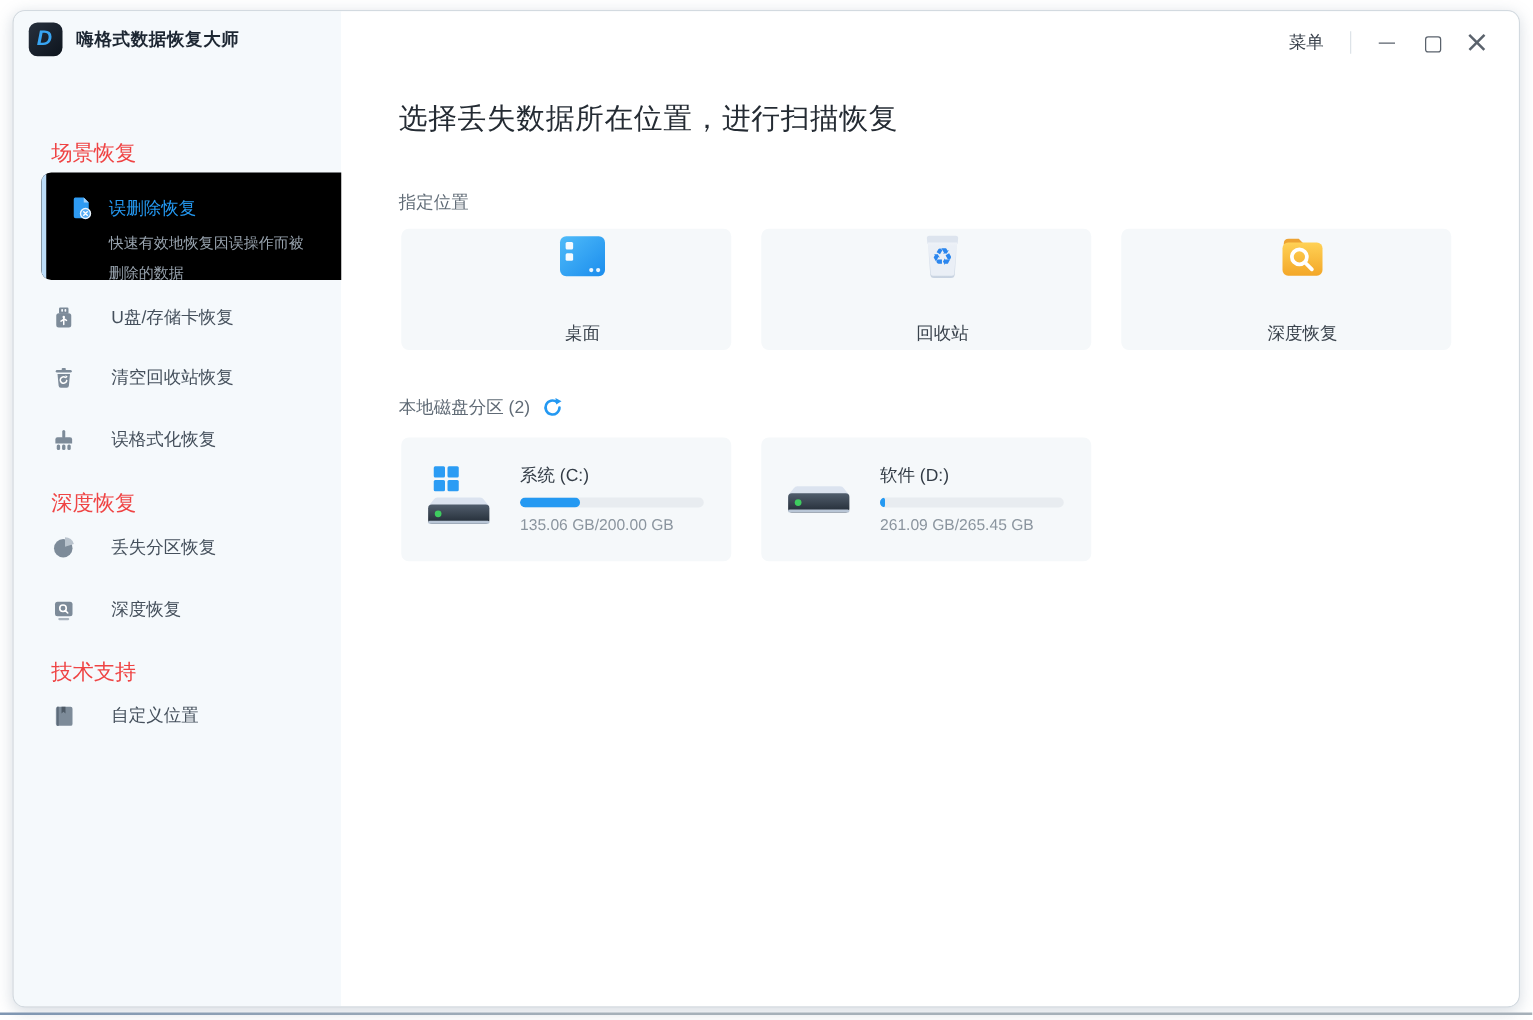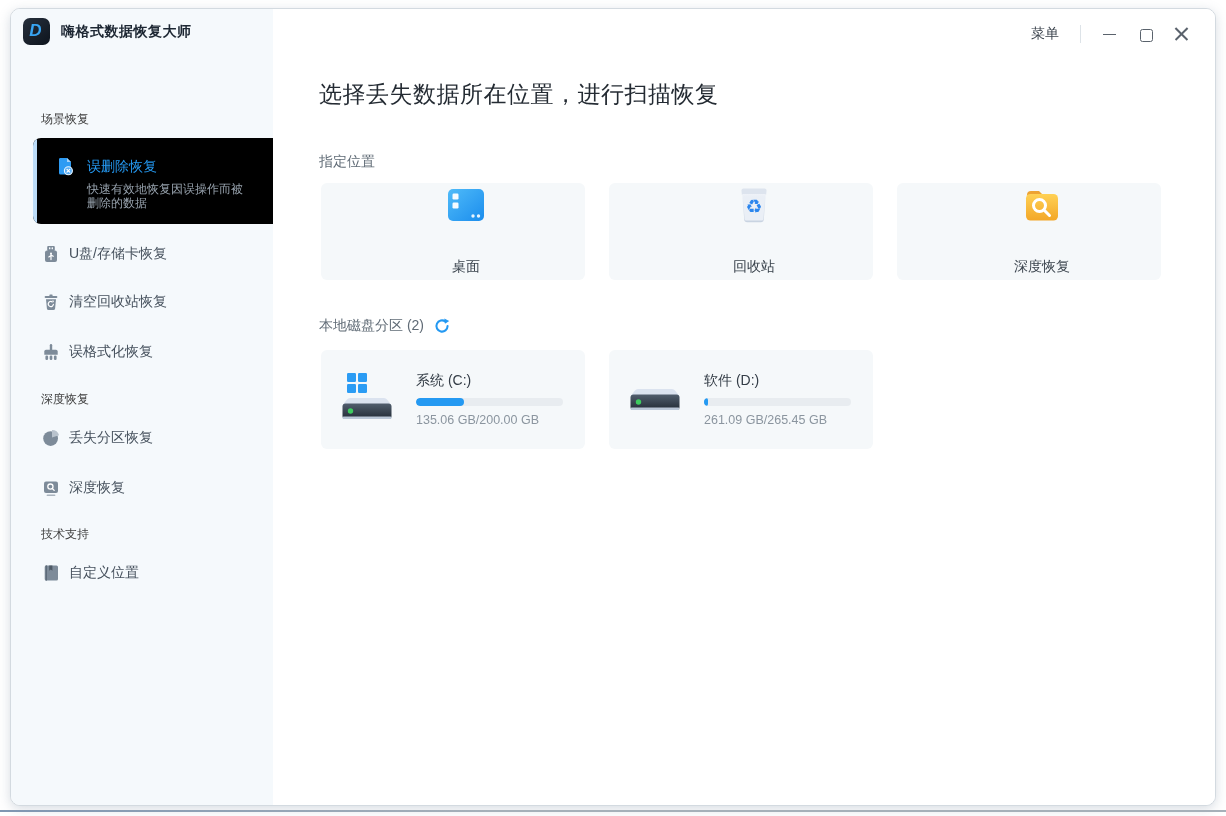--- a/index.html
+++ b/index.html
@@ -30,40 +30,40 @@
     width:27px; height:27px; border-radius:7px;
     background:linear-gradient(140deg,#27303d,#0d141d);
     display:flex; align-items:center; justify-content:center;
   }
   .logo span {
     font-size:17px; font-weight:800; font-style:italic; line-height:1;
     color:#38a5f3; transform:translate(-1px,-1px);
   }
   .app-title { font-size:14px; font-weight:600; color:#1d2733; letter-spacing:.5px; }
 
-  .side-label { position:absolute; left:30px; font-size:12px; color:#404040; }
+  .side-label { position:absolute; left:30px; font-size:17px; color:#ef4444; }
   .side-label.l1 { top:102px; }
   .side-label.l2 { top:382px; }
   .side-label.l3 { top:517px; }
 
   .active-card {
     position:absolute; left:22px; top:129px; width:252px; height:86px;
     background:#000000; border-radius:8px; cursor:pointer; overflow:hidden;
   }
   .active-card .accent {
     position:absolute; left:0; top:0; width:4px; height:100%;
     background:#bcdcf8; border-radius:4px 0 0 4px;
   }
   .active-card .icon { position:absolute; left:22px; top:18px; width:20px; height:20px; }
   .active-card .a-label { position:absolute; left:54px; top:20px; font-size:14px; color:var(--accent,#2499f2); }
-  .active-card .a-desc  { position:absolute; left:54px; top:44px; width:158px; font-size:12px; line-height:14px; color:#97a2ad; }
+  .active-card .a-desc  { position:absolute; left:54px; top:44px; width:158px; font-size:12px; line-height:24px; color:#97a2ad; }
 
   .nav-item {
     position:absolute; left:0; width:100%; height:40px;
-    display:flex; align-items:center; padding-left:30px; gap:8px; cursor:pointer;
+    display:flex; align-items:center; padding-left:30px; gap:28px; cursor:pointer;
   }
   .nav-item .icon { width:20px; height:20px; flex:none; }
   .nav-item .n-label { font-size:14px; color:#45505c; }
   .ni1{top:225px;} .ni2{top:273px;} .ni3{top:323px;}
   .ni4{top:409px;} .ni5{top:459px;} .ni6{top:544px;}
 
   
   .main { position:relative; flex:1; background:#ffffff; }
 
   .titlebar {

